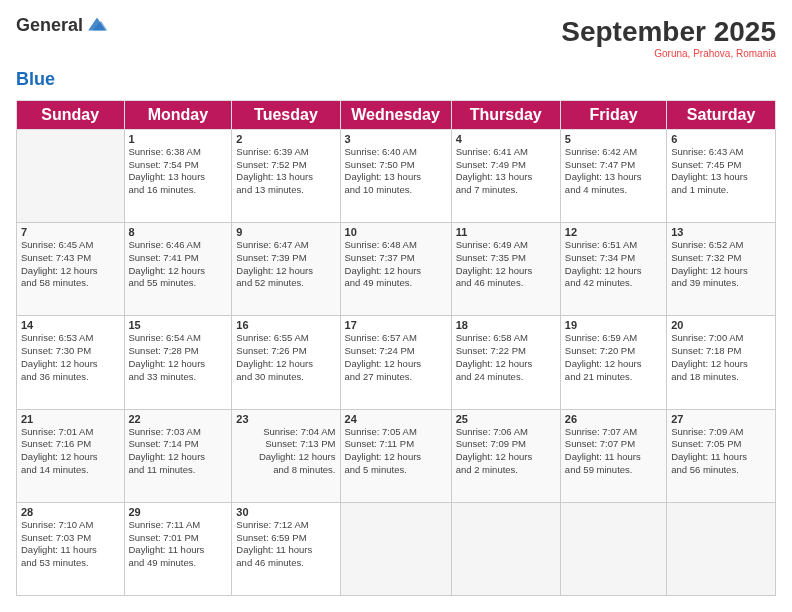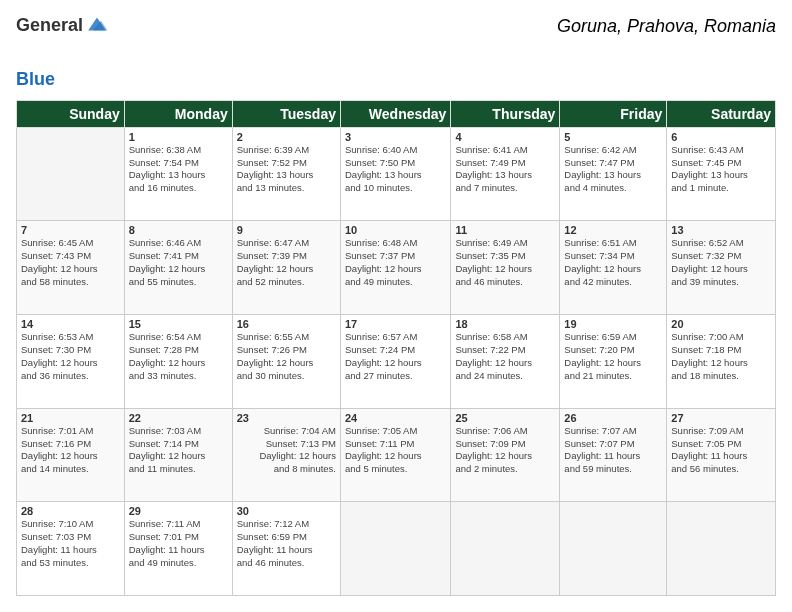--- a/index.html
+++ b/index.html
@@ -51,35 +51,34 @@
     }
     .title-block {
       text-align: right;
     }
     .month-title {
       font-size: 28px;
       font-weight: bold;
       color: #333;
     }
     .subtitle {
-      font-size: 18px;
-      color: #000000;
-      font-style: italic;
+      font-size: 10px;
+      color: #ef4444;
     }
     .calendar {
       width: 100%;
       border-collapse: collapse;
       flex: 1;
     }
     .calendar th {
-      background: #14532d;
+      background: #be185d;
       color: #fff;
       padding: 5px 4px;
-      text-align: right;
-      font-size: 14px;
+      text-align: center;
+      font-size: 16px;
       border: 1px solid #ddd;
     }
     .calendar td {
       border: 1px solid #ccc;
       vertical-align: top;
       padding: 3px 4px;
       width: 113px;
       font-size: 10px;
       color: #333;
       background: #fff;
@@ -118,20 +117,21 @@
             <svg class="logo-icon" viewBox="0 0 30 24" style="margin-left:2px;margin-top:-4px;">
               <polygon points="4,20 15,4 26,20" fill="#1a6bbd" opacity="0.8"></polygon>
               <polygon points="10,20 20,8 28,20" fill="#1a6bbd" opacity="0.5"></polygon>
             </svg>
           </span>
           <span class="logo-blue">Blue</span>
         </div>
       </div>
     </div>
     <div class="title-block">
+      <div class="month-title">September 2025</div>
       <div class="subtitle">Goruna, Prahova, Romania</div>
     </div>
   </div>
 
   <table class="calendar">
     <thead>
       <tr>
       <th>Sunday</th>
           <th>Monday</th>
           <th>Tuesday</th>

